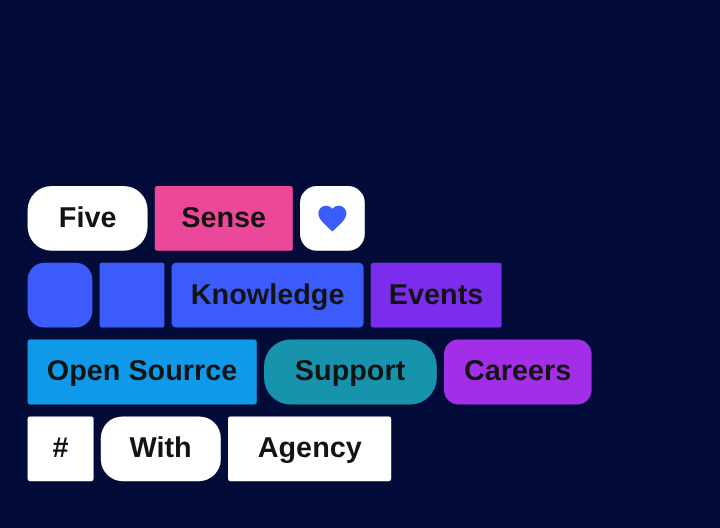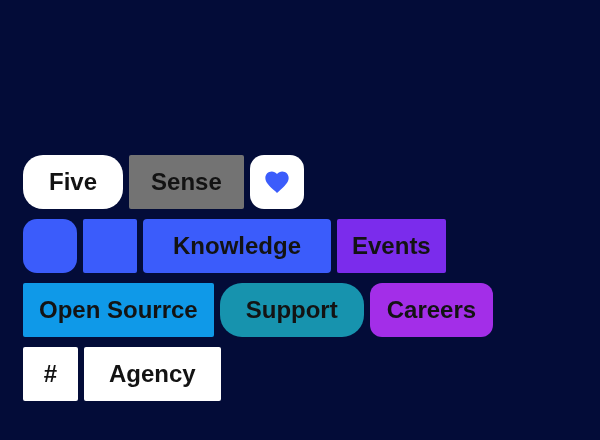--- a/index.html
+++ b/index.html
@@ -34,27 +34,27 @@
     justify-content: center;
     font-weight: 700;
     font-size: 24px;
     color: #131313;
     box-sizing: border-box;
     white-space: nowrap;
     cursor: default;
   }
   
   .tile-five    { background: #ffffff; border-radius: 20px; padding: 0 26px; }
-  .tile-sense   { background: #737373; border-radius: 2px;  padding: 11px 22px; }
+  .tile-sense   { background: #ec4899; border-radius: 2px;  padding: 11px 22px; }
   .tile-heart   { background: #ffffff; border-radius: 14px; width: 54px; }
   .tile-heart svg { width: 28px; height: 28px; display: block; }
   
   .tile-sq-round { background: #3b5cfb; border-radius: 14px; width: 54px; }
   .tile-sq-sharp { background: #3b5cfb; border-radius: 2px;  width: 54px; }
-  .tile-knowledge { background: #3b5cfb; border-radius: 4px; padding: 0 30px; text-align: right; }
+  .tile-knowledge { background: #3b5cfb; border-radius: 4px; padding: 0 16px; text-align: right; }
   .tile-events    { background: #7b2cec; border-radius: 2px;  padding: 0 15px; }
   
   .tile-opensource { background: #0f99e8; border-radius: 2px;  padding: 0 16px; }
   .tile-support    { background: #1793ae; border-radius: 22px; padding: 0 26px; text-align: center; }
   .tile-careers    { background: #a32ee8; border-radius: 12px;  padding: 0 17px; }
   
   .tile-hash   { background: #ffffff; border-radius: 2px;  width: 55px; }
   .tile-web    { background: #ffffff; border-radius: 18px; padding: 0 26px; }
   .tile-with   { background: #ffffff; border-radius: 18px; padding: 0 24px; }
   .tile-agency { background: #ffffff; border-radius: 2px;  padding: 0 25px; }
@@ -84,16 +84,17 @@
   </div>
 
   <div class="chip-row">
     <div class="tile tile-opensource">Open Sourrce</div>
     <div class="tile tile-support">Support</div>
     <div class="tile tile-careers">Careers</div>
   </div>
 
   <div class="chip-row">
     <div class="tile tile-hash">#</div>
+    <div class="tile tile-with">With</div>
     <div class="tile tile-agency">Agency</div>
   </div>
 
 </div>
 
 </body></html>

